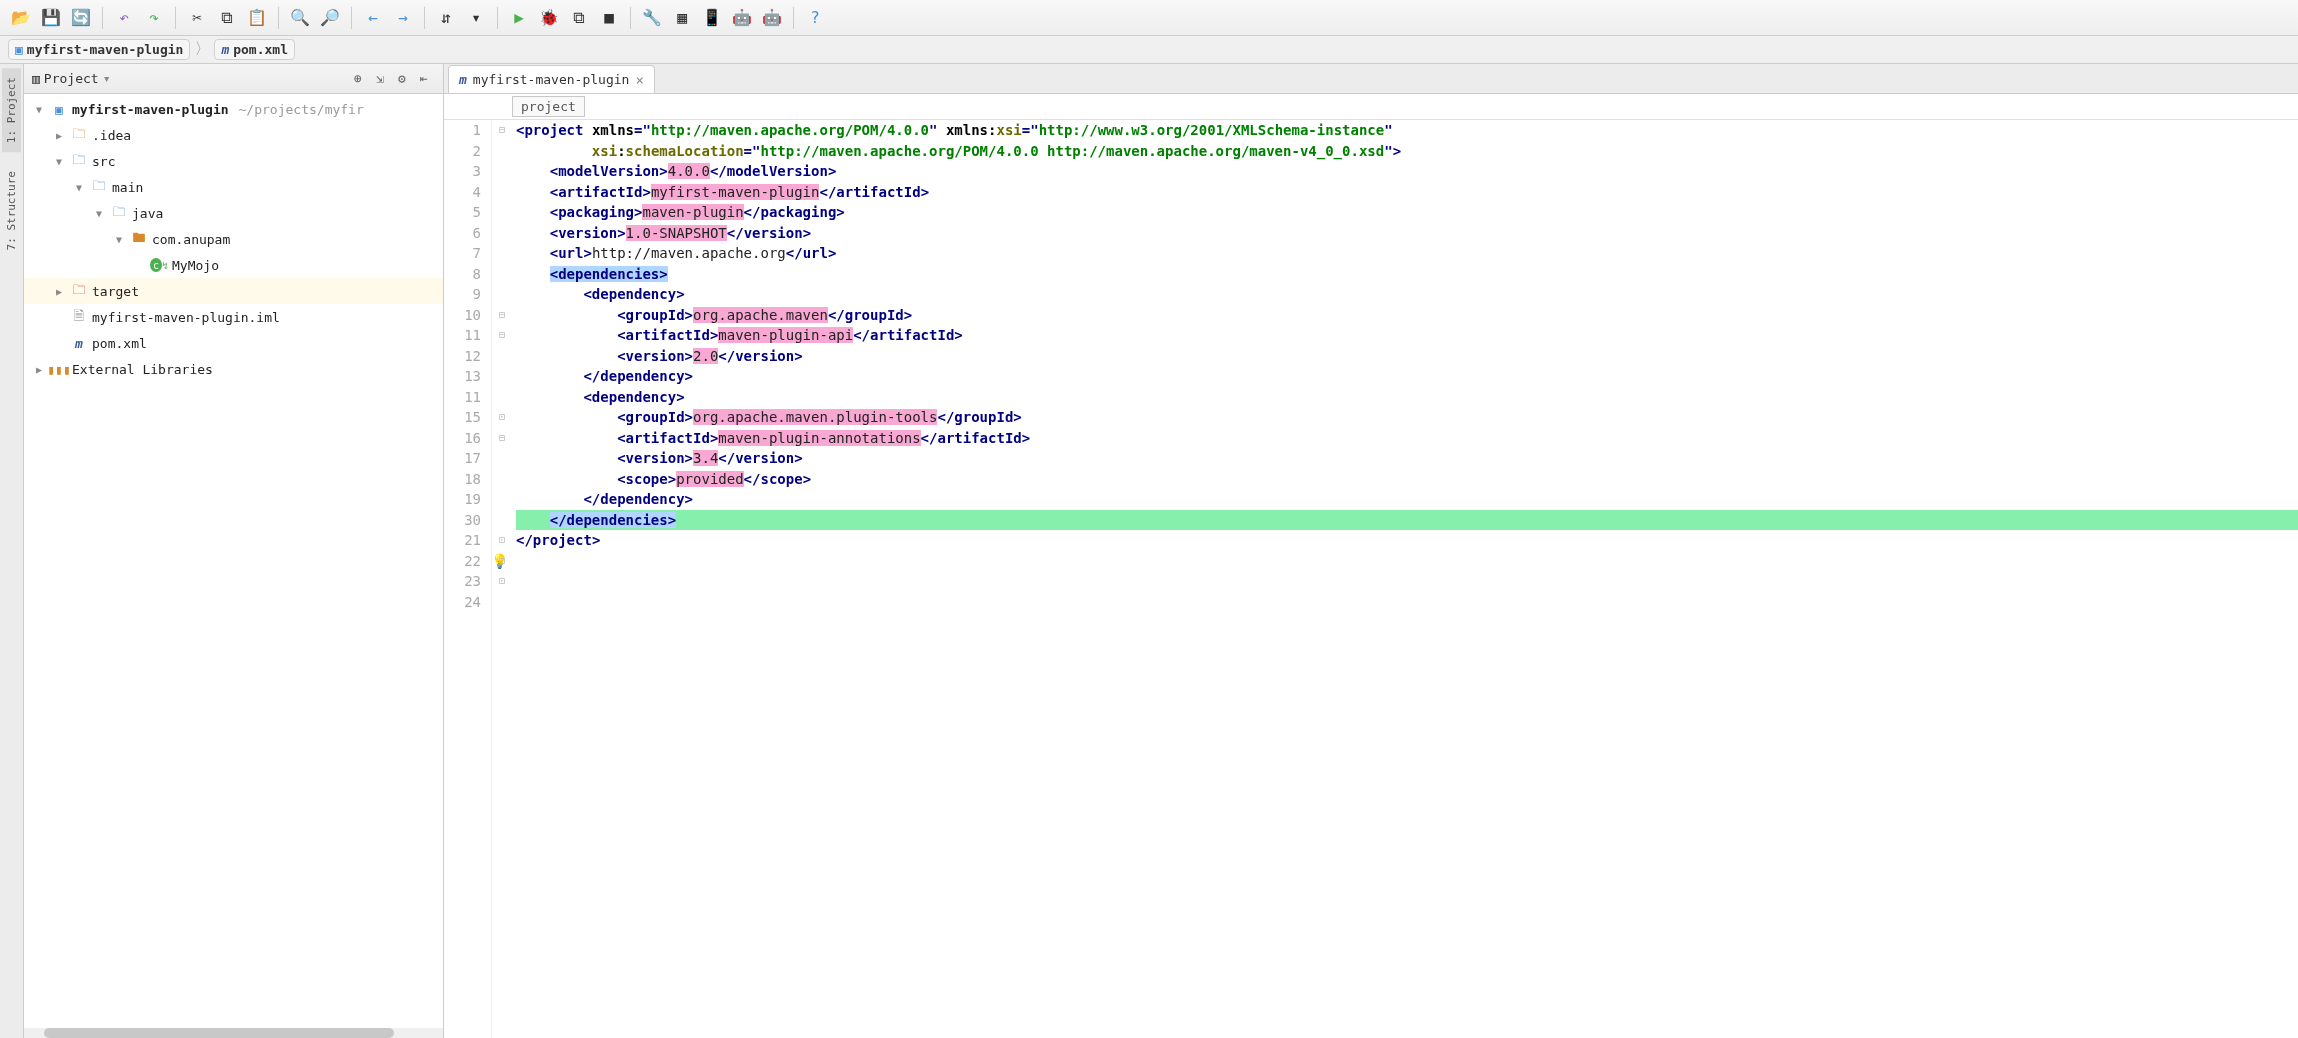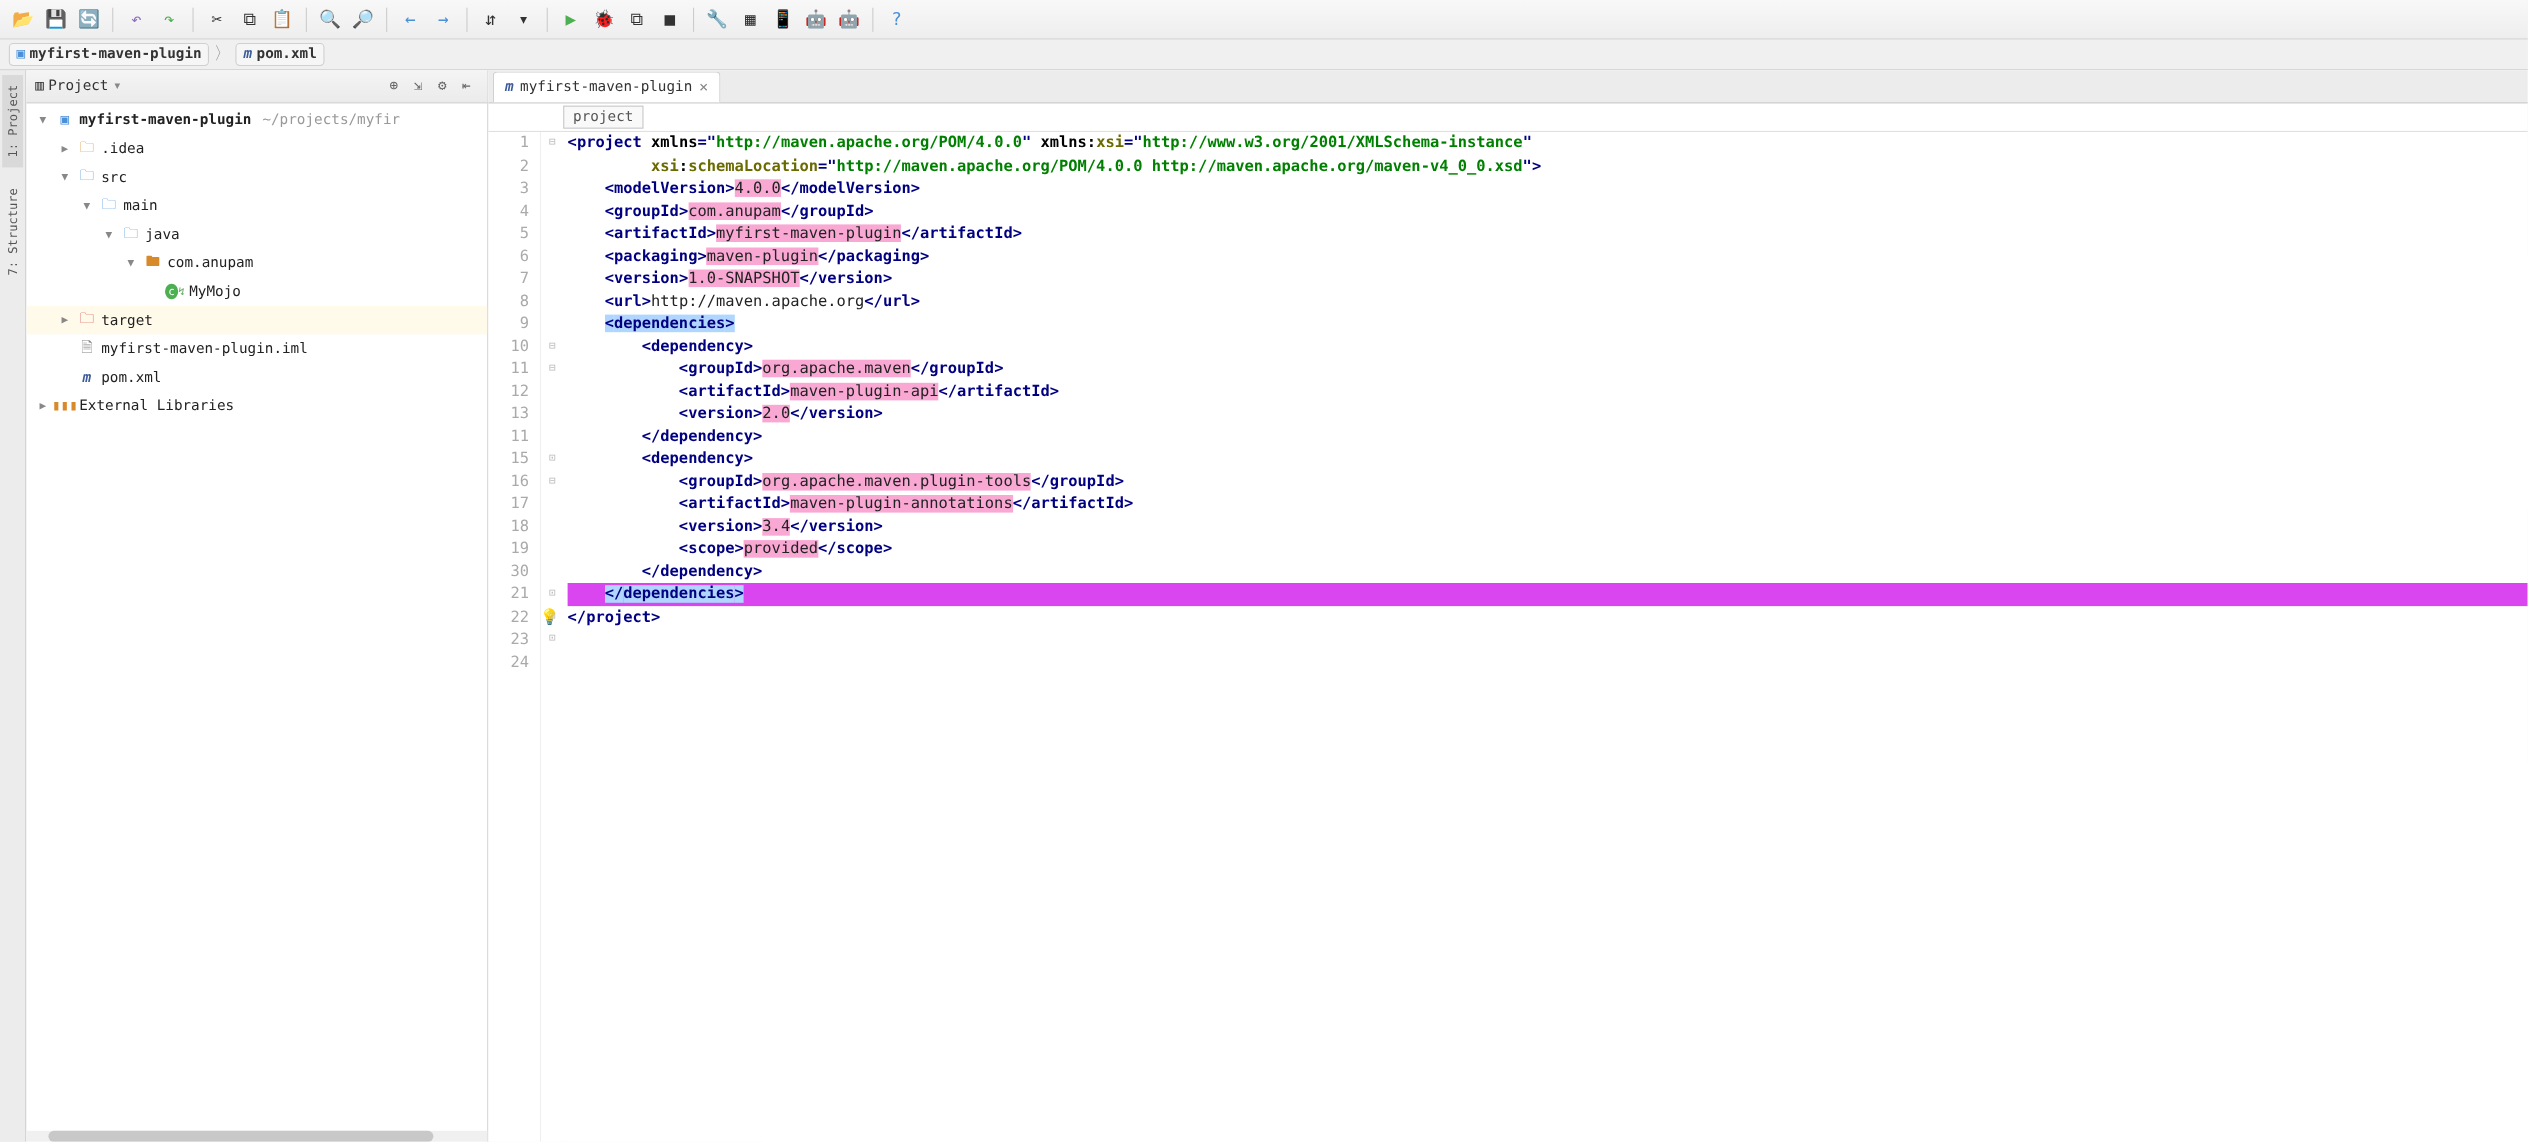--- a/index.html
+++ b/index.html
@@ -45,21 +45,21 @@
 .bc-editor { height: 26px; border-bottom: 1px solid #e0e0e0; display: flex; align-items: center; padding-left: 68px; }
 .bc-chip { border: 1px solid #c8c8c8; background: #f9f9f9; padding: 2px 8px; font-family: monospace; font-size: 13px; color: #555; }
 
 .code-container { flex: 1; display: flex; overflow: auto; font-family: "Menlo","Monaco","Consolas",monospace; font-size: 14px; line-height: 20.5px; }
 .gutter { width: 48px; text-align: right; color: #aaa; padding-right: 10px; background: #fff; border-right: 1px solid #eee; user-select: none; }
 .gutter div { height: 20.5px; }
 .fold-gutter { width: 20px; background: #fff; }
 .fold-gutter div { height: 20.5px; text-align: center; color: #bbb; font-size: 10px; position: relative; }
 .code { flex: 1; background: #fff; padding-left: 4px; }
 .code-line { height: 20.5px; white-space: pre; }
-.code-line.cursor-line { background: #d946ef; }
+.code-line.cursor-line { background: #86efac; }
 .tag { color: #000080; font-weight: bold; }
 .attr-name { color: #000000; font-weight: bold; }
 .attr-val { color: #008000; font-weight: bold; }
 .ns { color: #6a6a00; font-weight: bold; }
 .text { color: #222; }
 .hl-bg { background: #f9a8d4; }
 .sel-bg { background: #b0d6ff; }
 .bulb { position: absolute; left: 0; color: #f0a020; font-size: 14px; }
 
 .scrollbar { height: 10px; background: #f0f0f0; }
@@ -335,21 +335,20 @@
           <div></div>
           <div>⊡<span class="bulb" style="position: relative; left: -2px;">💡</span></div>
           <div>⊡</div>
           <div>⊡</div>
           <div></div>
         </div>
       <div class="code" id="code">
           <div class="code-line"><span class="tag">&lt;</span><span class="tag">project </span><span class="attr-name">xmlns</span><span class="tag">="</span><span class="attr-val">http://maven.apache.org/POM/4.0.0</span><span class="tag">" </span><span class="attr-name">xmlns:</span><span class="ns">xsi</span><span class="tag">="</span><span class="attr-val">http://www.w3.org/2001/XMLSchema-instance</span><span class="tag">"</span></div>
           <div class="code-line"><span class="text">         </span><span class="ns">xsi</span><span class="attr-name">:</span><span class="ns">schemaLocation</span><span class="tag">="</span><span class="attr-val">http://maven.apache.org/POM/4.0.0 http://maven.apache.org/maven-v4_0_0.xsd</span><span class="tag">"&gt;</span></div>
           <div class="code-line"><span class="tag">    &lt;</span><span class="tag">modelVersion</span><span class="tag">&gt;</span><span class="text hl-bg">4.0.0</span><span class="tag">&lt;/</span><span class="tag">modelVersion</span><span class="tag">&gt;</span></div>
-          <div class="code-line"><span class="tag">    &lt;</span><span class="tag">groupId</span><span class="tag">&gt;</span><span class="text hl-bg">com.anupam</span><span class="tag">&lt;/</span><span class="tag">groupId</span><span class="tag">&gt;</span></div>
           <div class="code-line"><span class="tag">    &lt;</span><span class="tag">artifactId</span><span class="tag">&gt;</span><span class="text hl-bg">myfirst-maven-plugin</span><span class="tag">&lt;/</span><span class="tag">artifactId</span><span class="tag">&gt;</span></div>
           <div class="code-line"><span class="tag">    &lt;</span><span class="tag">packaging</span><span class="tag">&gt;</span><span class="text hl-bg">maven-plugin</span><span class="tag">&lt;/</span><span class="tag">packaging</span><span class="tag">&gt;</span></div>
           <div class="code-line"><span class="tag">    &lt;</span><span class="tag">version</span><span class="tag">&gt;</span><span class="text hl-bg">1.0-SNAPSHOT</span><span class="tag">&lt;/</span><span class="tag">version</span><span class="tag">&gt;</span></div>
           <div class="code-line"><span class="tag">    &lt;</span><span class="tag">url</span><span class="tag">&gt;</span><span class="text">http://maven.apache.org</span><span class="tag">&lt;/</span><span class="tag">url</span><span class="tag">&gt;</span></div>
           <div class="code-line"><span class="text">    </span><span class="tag sel-bg">&lt;</span><span class="tag sel-bg">dependencies</span><span class="tag sel-bg">&gt;</span></div>
           <div class="code-line"><span class="tag">        &lt;</span><span class="tag">dependency</span><span class="tag">&gt;</span></div>
           <div class="code-line"><span class="tag">            &lt;</span><span class="tag">groupId</span><span class="tag">&gt;</span><span class="text hl-bg">org.apache.maven</span><span class="tag">&lt;/</span><span class="tag">groupId</span><span class="tag">&gt;</span></div>
           <div class="code-line"><span class="tag">            &lt;</span><span class="tag">artifactId</span><span class="tag">&gt;</span><span class="text hl-bg">maven-plugin-api</span><span class="tag">&lt;/</span><span class="tag">artifactId</span><span class="tag">&gt;</span></div>
           <div class="code-line"><span class="tag">            &lt;</span><span class="tag">version</span><span class="tag">&gt;</span><span class="text hl-bg">2.0</span><span class="tag">&lt;/</span><span class="tag">version</span><span class="tag">&gt;</span></div>
           <div class="code-line"><span class="tag">        &lt;/</span><span class="tag">dependency</span><span class="tag">&gt;</span></div>

